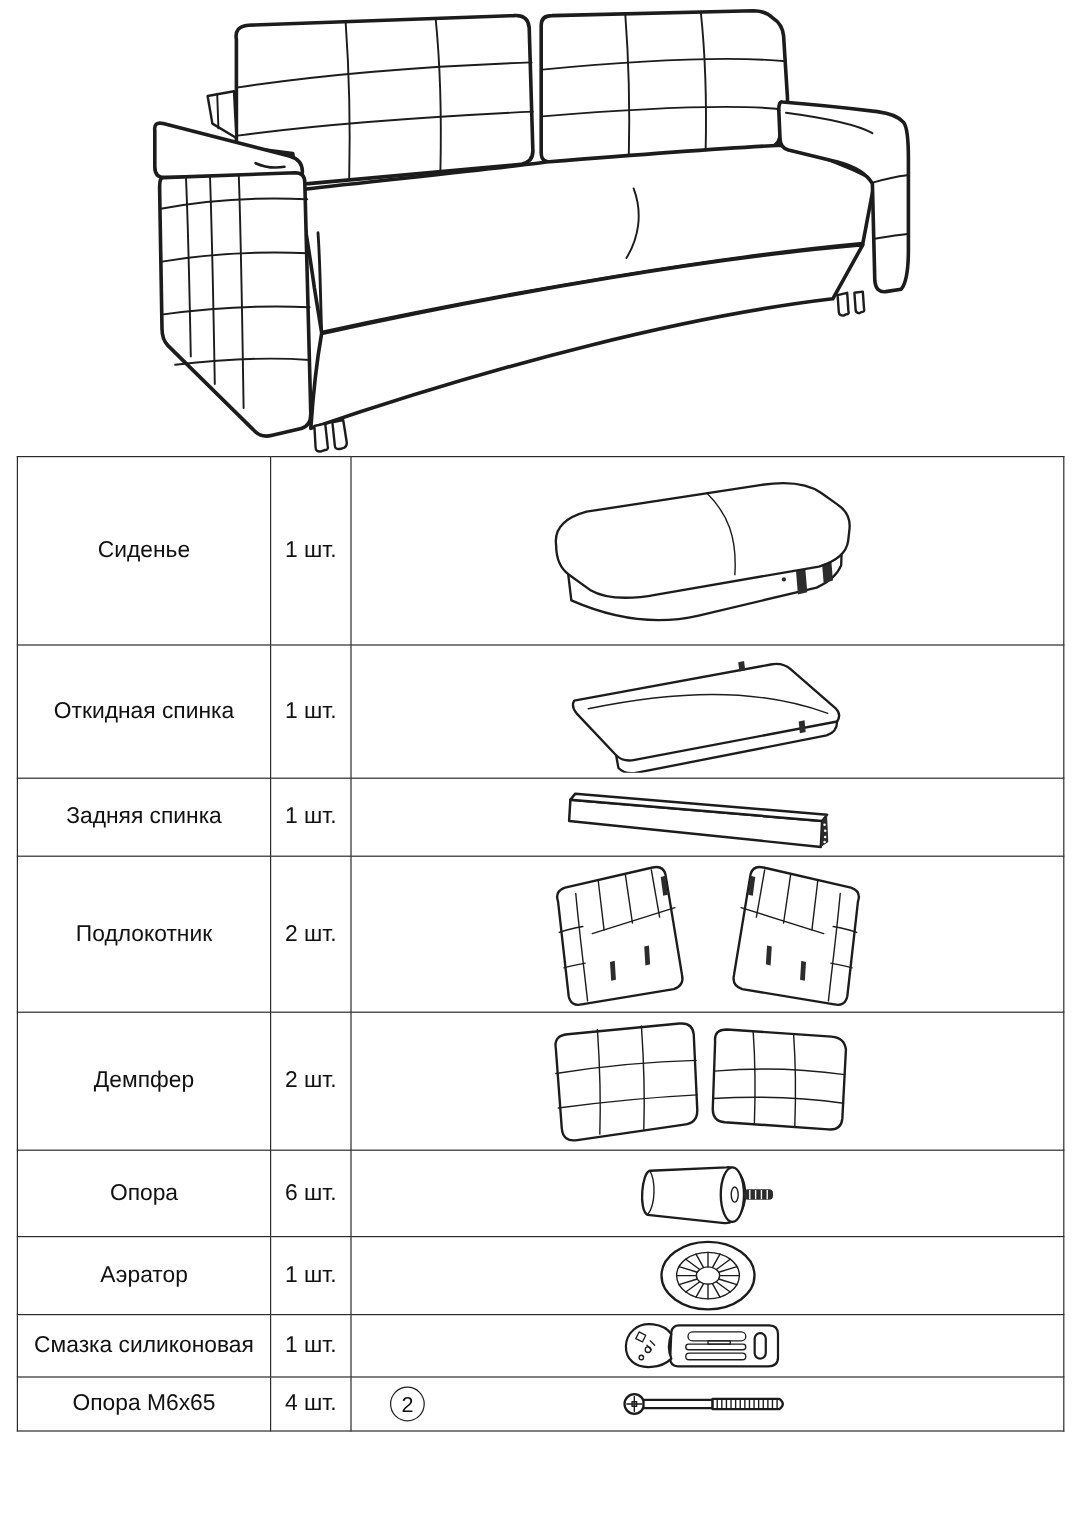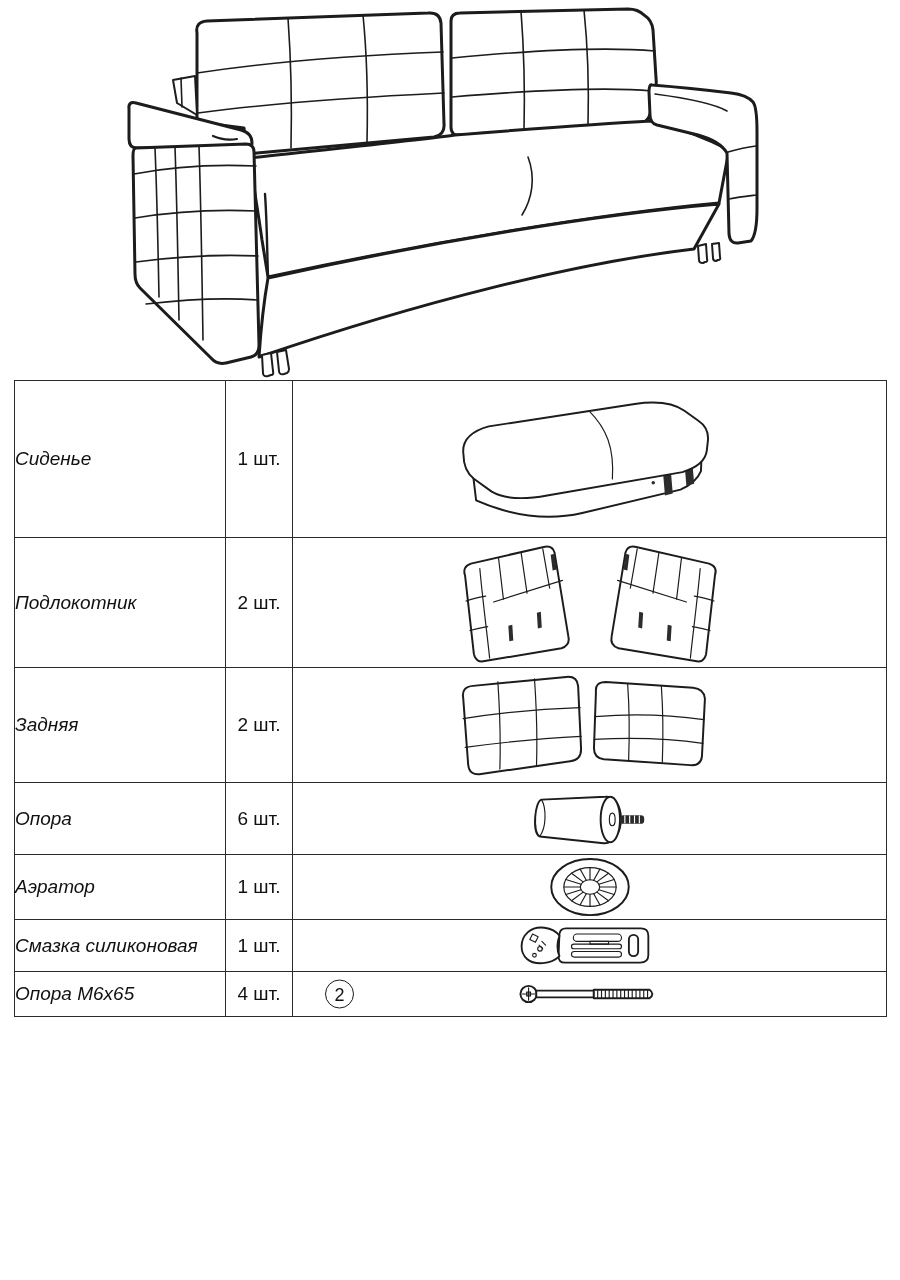--- a/index.html
+++ b/index.html
@@ -20,21 +20,21 @@
   .pd{fill:#2c2c2c;stroke:none;}
 
   table.parts{
     position:absolute;left:14px;top:380px;width:872px;
     border-collapse:collapse;table-layout:fixed;
   }
   table.parts td{
     border:1.6px solid #2b2b2b;padding:0;vertical-align:middle;
     font-size:19px;line-height:22px;
   }
-  td.c-name{text-align:left;font-style:italic;}
+  td.c-name{text-align:center;}
   td.c-qty{text-align:center;}
   td.c-img{text-align:center;position:relative;padding-right:56px;}
   .badge{
     position:absolute;left:32px;top:50%;transform:translateY(-50%);
     width:27px;height:27px;border:1.7px solid #1c1c1c;border-radius:50%;
     display:flex;align-items:center;justify-content:center;
     font-size:18px;color:#111;background:#fff;
   }
   .part-svg{vertical-align:middle;}
 </style>
@@ -105,21 +105,49 @@
         <path class="po" d="M30,90 L33,115 Q90,140 142,128 L243,104 Q259,97 264,85 L265,58 L200,70 L60,92 Z"></path>
         <path class="pd" d="M225,86 L233,84 L235,108 L227,110 Z"></path>
         <path class="pd" d="M247,76 L255,74 L257,98 L249,100 Z"></path>
         <circle class="pd" cx="215" cy="97" r="1.8"></circle>
         <path class="po" d="M20,68 Q17,47 46,39 L196,16 Q230,11 247,23 L261,33 Q273,41 271,55 L270,64 Q268,79 245,86 L106,110 Q68,117 49,106 L31,93 Q20,85 20,68 Z"></path>
         <path class="pi" d="M149,23 C167,41 175,61 173,93"></path>
       </svg>
     </td>
   </tr>
 
-
+  <tr style="height:111px">
+    <td class="c-name">Откидная спинка</td>
+    <td class="c-qty">1 шт.</td>
+    <td class="c-img">
+      <svg class="part-svg" width="252" height="101" viewBox="0 0 260 104">
+        <path class="po" d="M15,42 L184,11 Q194,9 201,15 L240,49 Q245,54 241,60 L67,93 Q57,95 51,89 L17,53 Q12,47 15,42 Z"></path>
+        <path class="pi" d="M27,49 C100,34 170,30 233,53"></path>
+        <path class="po" style="fill:none" d="M51,89 L53,100 Q59,106 69,104 L232,72 Q241,69 241,60"></path>
+        <path class="pd" d="M156,9 L161,8 L162,16 L157,17 Z"></path>
+        <path class="pd" d="M208,60 L213,59 L214,69 L209,70 Z"></path>
+      </svg>
+    </td>
+  </tr>
+
+  <tr style="height:65px">
+    <td class="c-name">Задняя спинка</td>
+    <td class="c-qty">1 шт.</td>
+    <td class="c-img">
+      <svg class="part-svg" width="248" height="58" viewBox="0 0 240 56">
+        <path class="po" d="M9,14 L212,31 L211,52 L8,31 Z"></path>
+        <path class="po" d="M9,14 L212,31 L216,26 L13,9 Z"></path>
+        <path class="pd" d="M212,31 L216,26 L217,48 L211,52 Z"></path>
+        <circle cx="214" cy="34" r="1" fill="#fff"></circle>
+            <circle cx="214.5" cy="39" r="1" fill="#fff"></circle>
+        <circle cx="214.5" cy="44" r="1" fill="#fff"></circle>
+            <circle cx="214" cy="48" r="1" fill="#fff"></circle>
+      </svg>
+    </td>
+  </tr>
 
   <tr style="height:130px">
     <td class="c-name">Подлокотник</td>
     <td class="c-qty">2 шт.</td>
     <td class="c-img">
       <svg class="part-svg" width="276" height="122" viewBox="0 0 280 124">
 
         <path class="po" d="M13,34 Q10,25 19,22 L93,5 Q102,3 104,11 L118,96 Q120,105 111,108 L33,121 Q24,123 22,114 Z"></path>
         <path class="pi" d="M28,27 C31,60 35,90 38,118"></path>
         <path class="pi" d="M14,60 C22,57 28,56 34,55"></path>
@@ -141,21 +169,21 @@
             <path class="pi" d="M188,7 L181,47"></path>
         <path class="pi" d="M238,61 L168,39"></path>
         <path class="pd" d="M223,85 L219,84 L218,100 L222,101 Z"></path>
         <path class="pd" d="M194,72 L190,71 L189,87 L193,88 Z"></path>
         <path class="pd" d="M180,13 L176,12 L174,28 L178,29 Z"></path>
       </svg>
     </td>
   </tr>
 
   <tr style="height:115px">
-    <td class="c-name">Задняя</td>
+    <td class="c-name">Демпфер</td>
     <td class="c-qty">2 шт.</td>
     <td class="c-img">
       <svg class="part-svg" width="278" height="107" viewBox="0 0 280 108">
 
         <path class="po" d="M146,20 Q145,10 156,10 L244,16 Q255,17 256,27 L253,85 Q252,95 241,94 L154,88 Q144,87 144,77 Z"></path>
         <path class="pi" d="M178,12 C180,40 180,62 179,89"></path>
         <path class="pi" d="M212,14 C214,42 214,64 213,91"></path>
         <path class="pi" d="M145,45 C180,42 220,43 255,48"></path>
         <path class="pi" d="M144,68 C180,66 220,67 254,72"></path>
 

